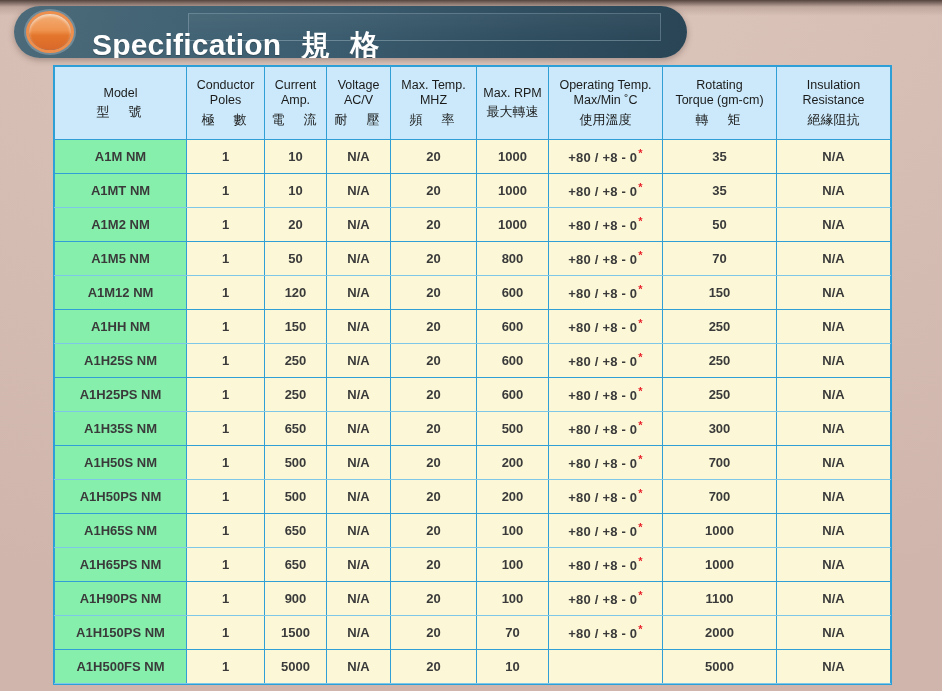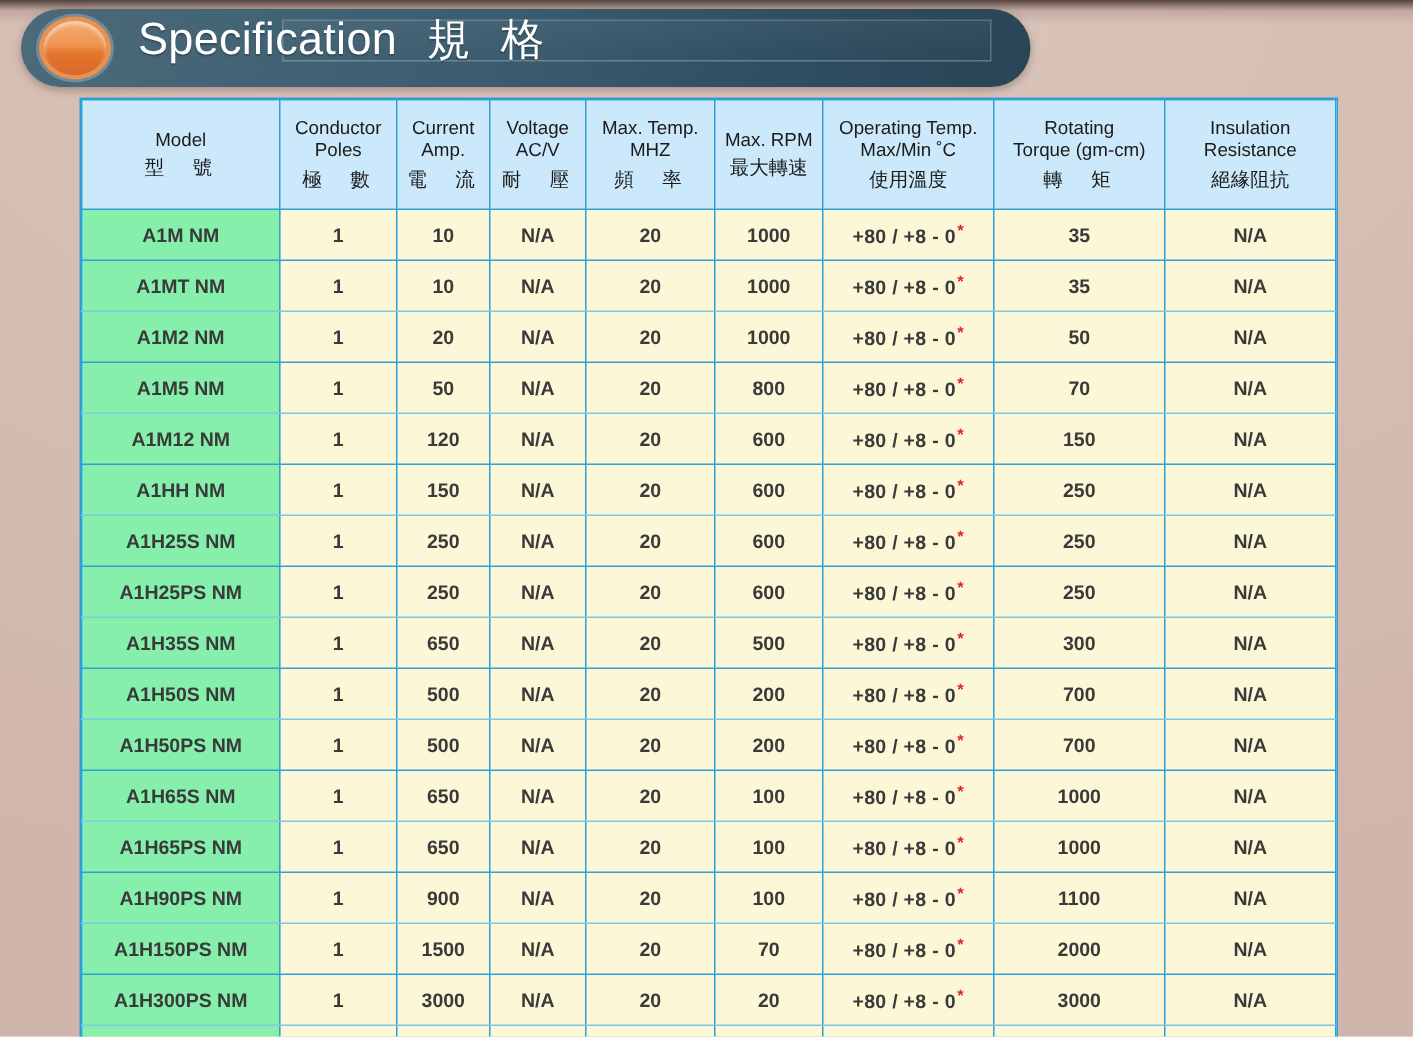--- a/index.html
+++ b/index.html
@@ -56,24 +56,24 @@
     border-radius: 50%;
     background: linear-gradient(180deg, #f3ad74 0%, #ef9450 45%, #e3762c 60%, #d8682a 100%);
     box-shadow:
       0 0 0 3px #ef8f4e,
       0 0 0 5px rgba(150,170,182,0.55),
       inset 0 2px 3px rgba(255,255,255,0.55);
   }
   .banner-title {
     position: absolute;
     left: 78px;
-    top: 1px;
+    top: 20px;
     color: #ffffff;
     font-size: 30px;
-    font-weight: 400;
+    font-weight: 700;
     letter-spacing: 0.2px;
     white-space: nowrap;
     text-shadow: 0 1px 1px rgba(0,0,0,0.25);
   }
   .banner-title .cjk {
     margin-left: 20px;
     letter-spacing: 6px;
     font-size: 29px;
   }
 
@@ -386,31 +386,20 @@
           <td>1</td>
           <td>1500</td>
           <td>N/A</td>
           <td>20</td>
           <td>70</td>
           <td class="temp"><span>+80 / +8 - 0</span><span class="star">*</span></td>
           <td>2000</td>
           <td>N/A</td>
         </tr>
         <tr>
-          <td class="model">A1H300PS NM</td>
-          <td>1</td>
-          <td>3000</td>
-          <td>N/A</td>
-          <td>20</td>
-          <td>20</td>
-          <td class="temp"><span>+80 / +8 - 0</span><span class="star">*</span></td>
-          <td>3000</td>
-          <td>N/A</td>
-        </tr>
-        <tr>
           <td class="model">A1H500FS NM</td>
           <td>1</td>
           <td>5000</td>
           <td>N/A</td>
           <td>20</td>
           <td>10</td>
           <td class="temp"></td>
           <td>5000</td>
           <td>N/A</td>
         </tr>

